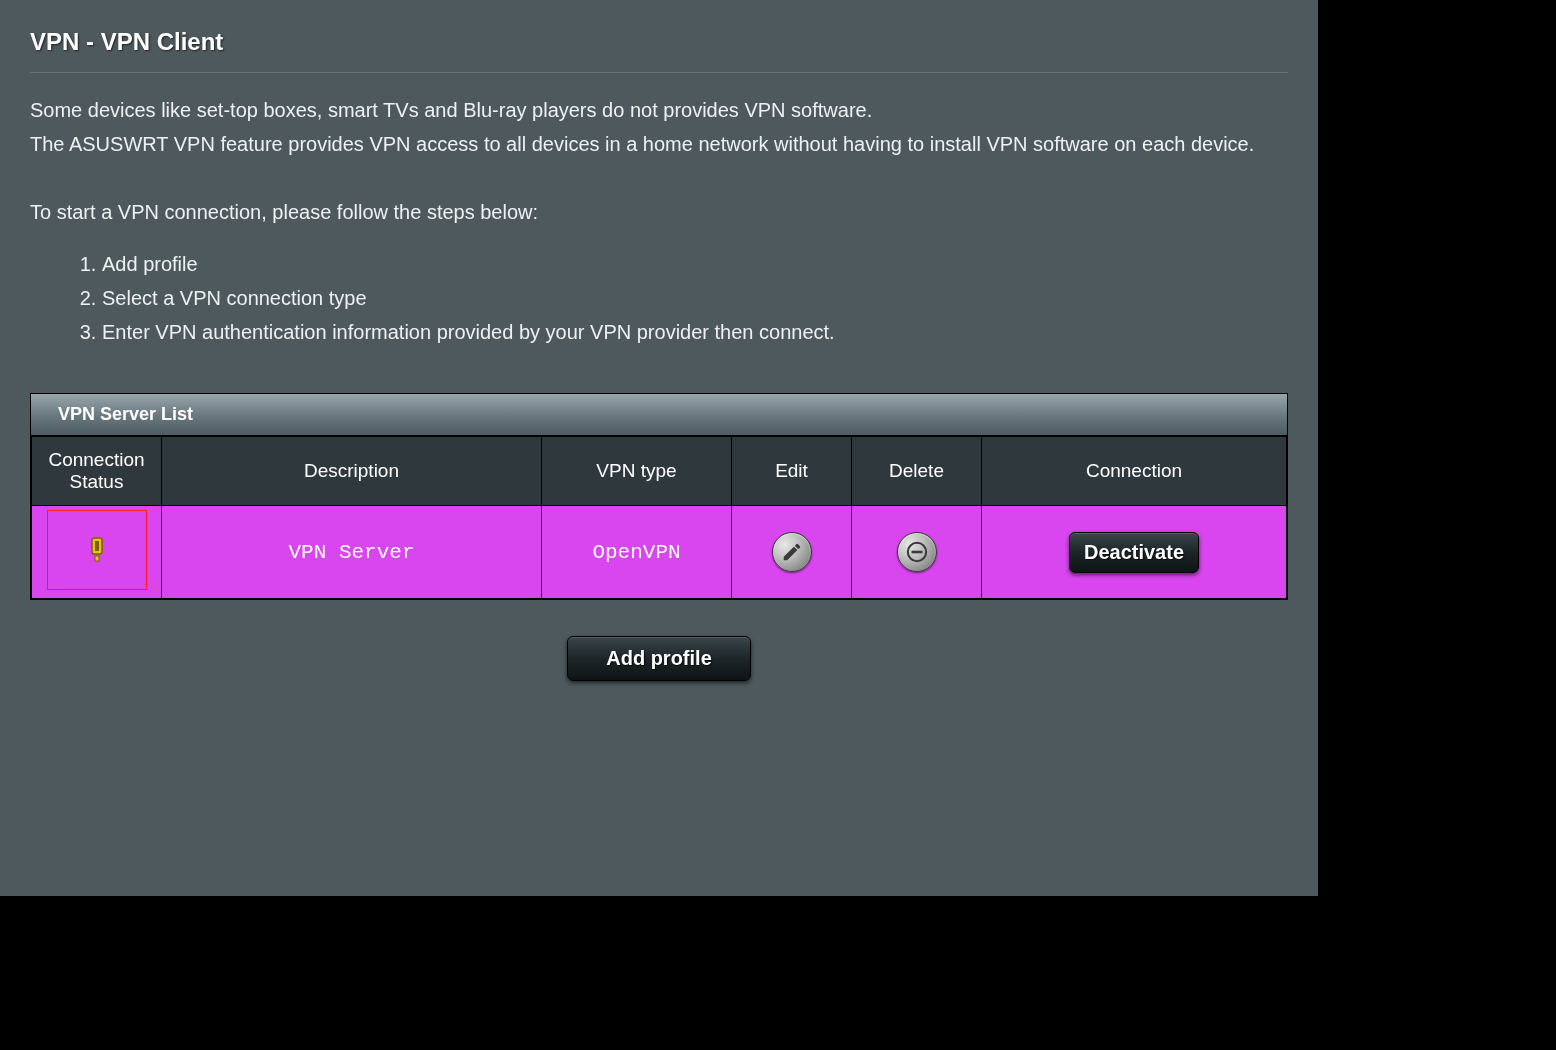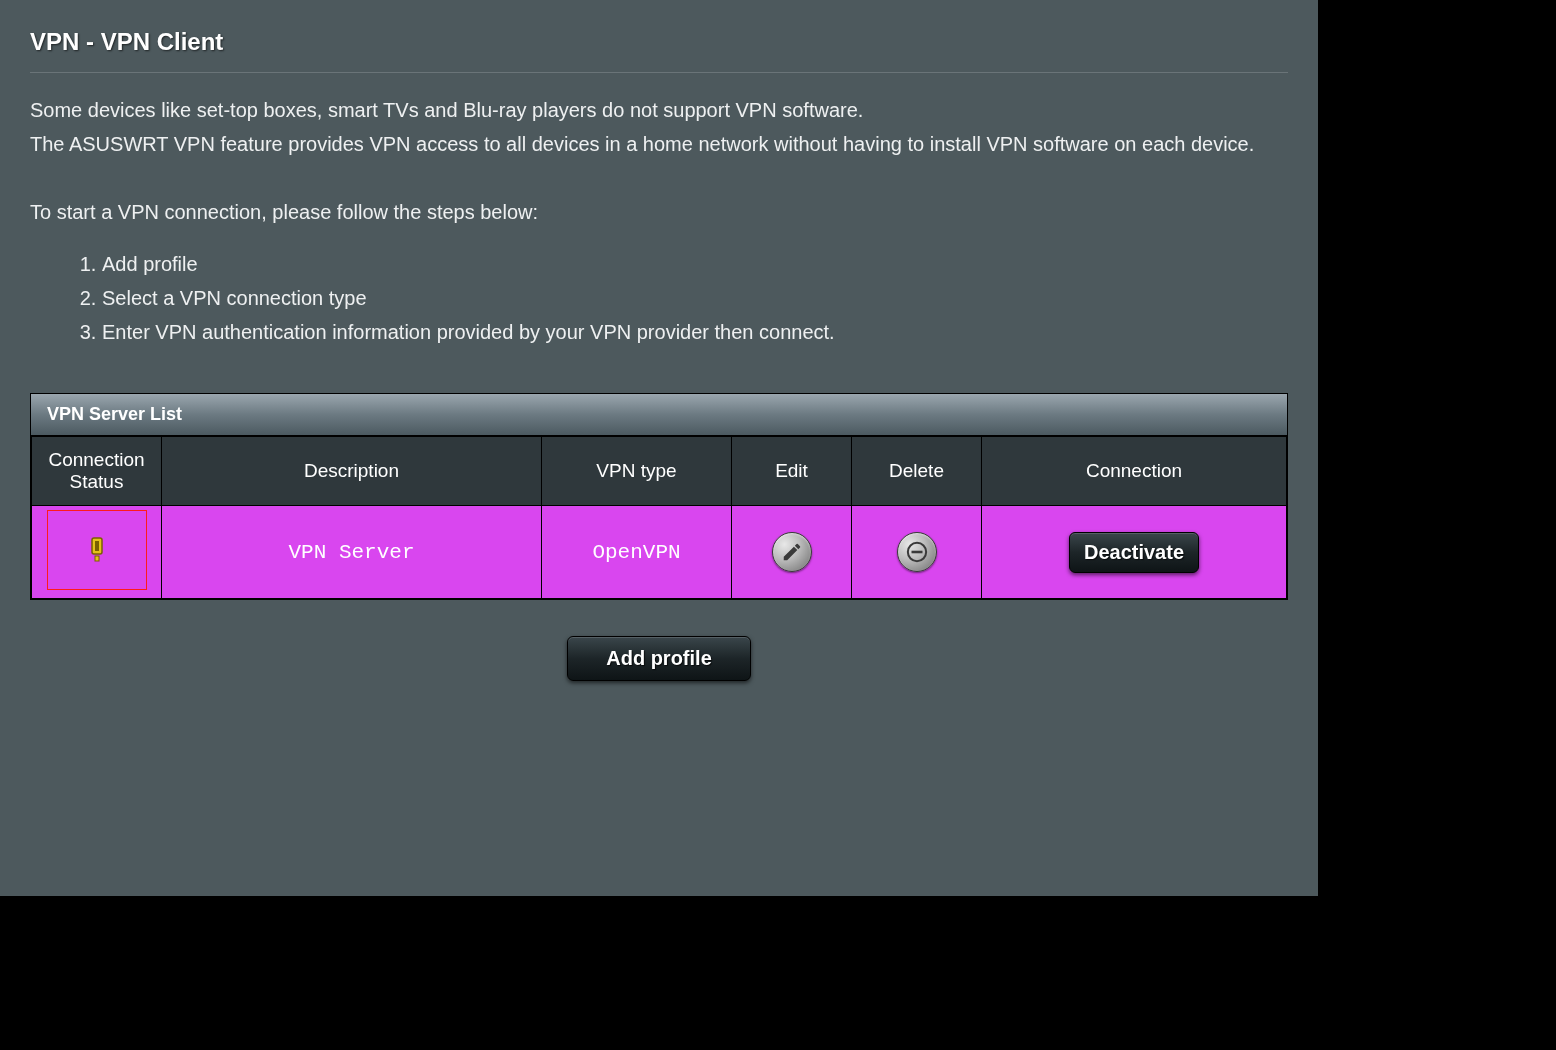--- a/index.html
+++ b/index.html
@@ -52,21 +52,21 @@
   }
   .table-wrap {
     margin-top: 44px;
     border: 1px solid #000;
   }
   .table-caption {
     background: linear-gradient(to bottom, #9aa6ae 0%, #6c7a82 50%, #4c5a61 100%);
     color: #fff;
     font-size: 18px;
     font-weight: bold;
-    padding: 10px 16px;
+    padding: 10px 27px;
     border-bottom: 1px solid #000;
   }
   table.server-list {
     width: 100%;
     border-collapse: collapse;
     table-layout: fixed;
   }
   table.server-list th {
     background: #2f383c;
     color: #fff;
@@ -148,21 +148,21 @@
 </style>
 </head>
 <body>
 
 <div class="panel">
 
   <h1 class="page-title">VPN - VPN Client</h1>
   <hr class="hr">
 
   <div class="intro">
-    <p>Some devices like set-top boxes, smart TVs and Blu-ray players do not support VPN software.</p>
+    <p>Some devices like set-top boxes, smart TVs and Blu-ray players do not provides VPN software.</p>
     <p>The ASUSWRT VPN feature provides VPN access to all devices in a home network without having to install VPN software on each device.</p>
     <div class="intro-gap"></div>
     <p>To start a VPN connection, please follow the steps below:</p>
     <ol class="steps">
       <li>Add profile</li>
       <li>Select a VPN connection type</li>
       <li>Enter VPN authentication information provided by your VPN provider then connect.</li>
     </ol>
   </div>
 

